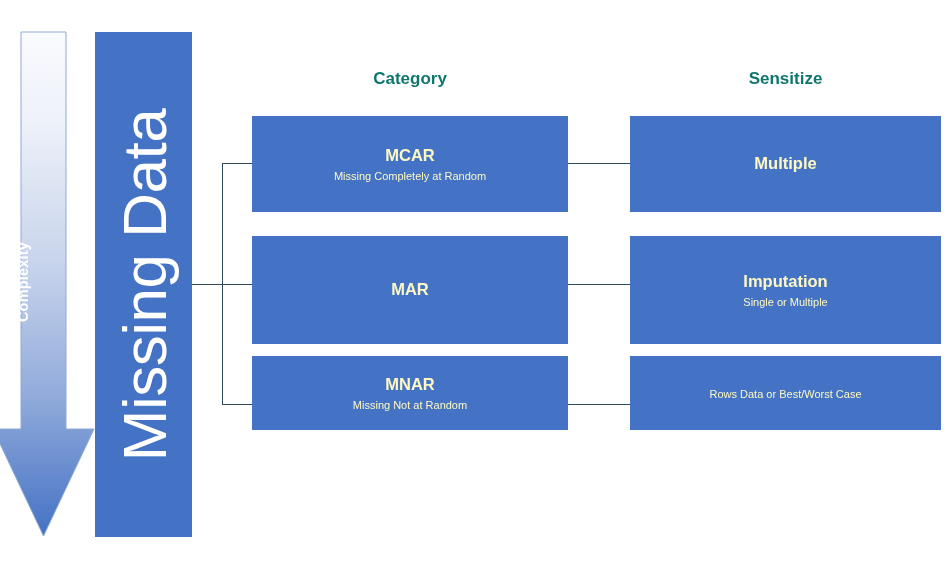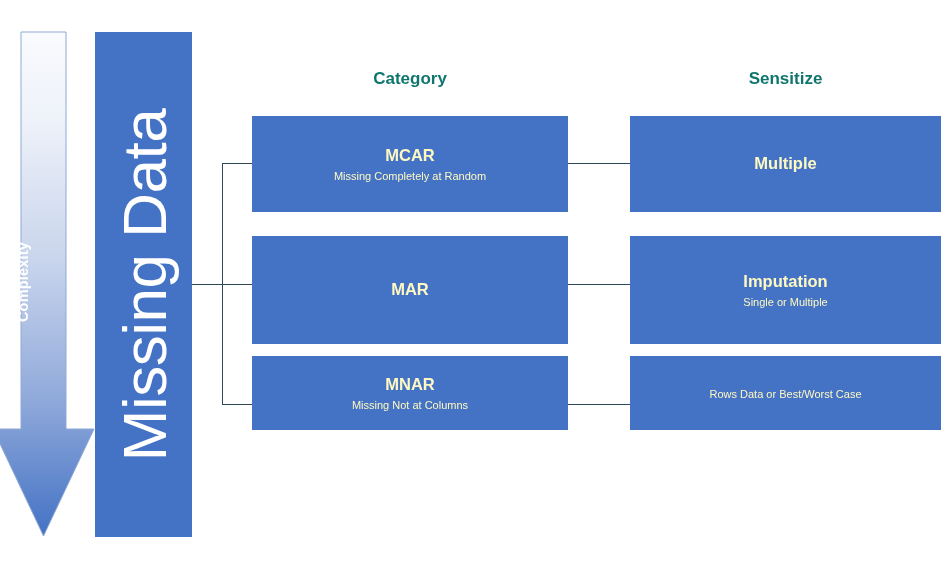--- a/index.html
+++ b/index.html
@@ -185,19 +185,19 @@
   <div class="node-box cat-box row-2">
     <div class="node-title">MAR</div>
   </div>
   <div class="node-box trt-box row-2">
     <div class="node-title">Imputation</div>
     <div class="node-sub">Single or Multiple</div>
   </div>
 
   <div class="node-box cat-box row-3">
     <div class="node-title">MNAR</div>
-    <div class="node-sub">Missing Not at Columns</div>
+    <div class="node-sub">Missing Not at Random</div>
   </div>
   <div class="node-box trt-box row-3">
     <div class="node-sub">Rows Data or Best/Worst Case</div>
   </div>
 
 </div>
 
 </body></html>

